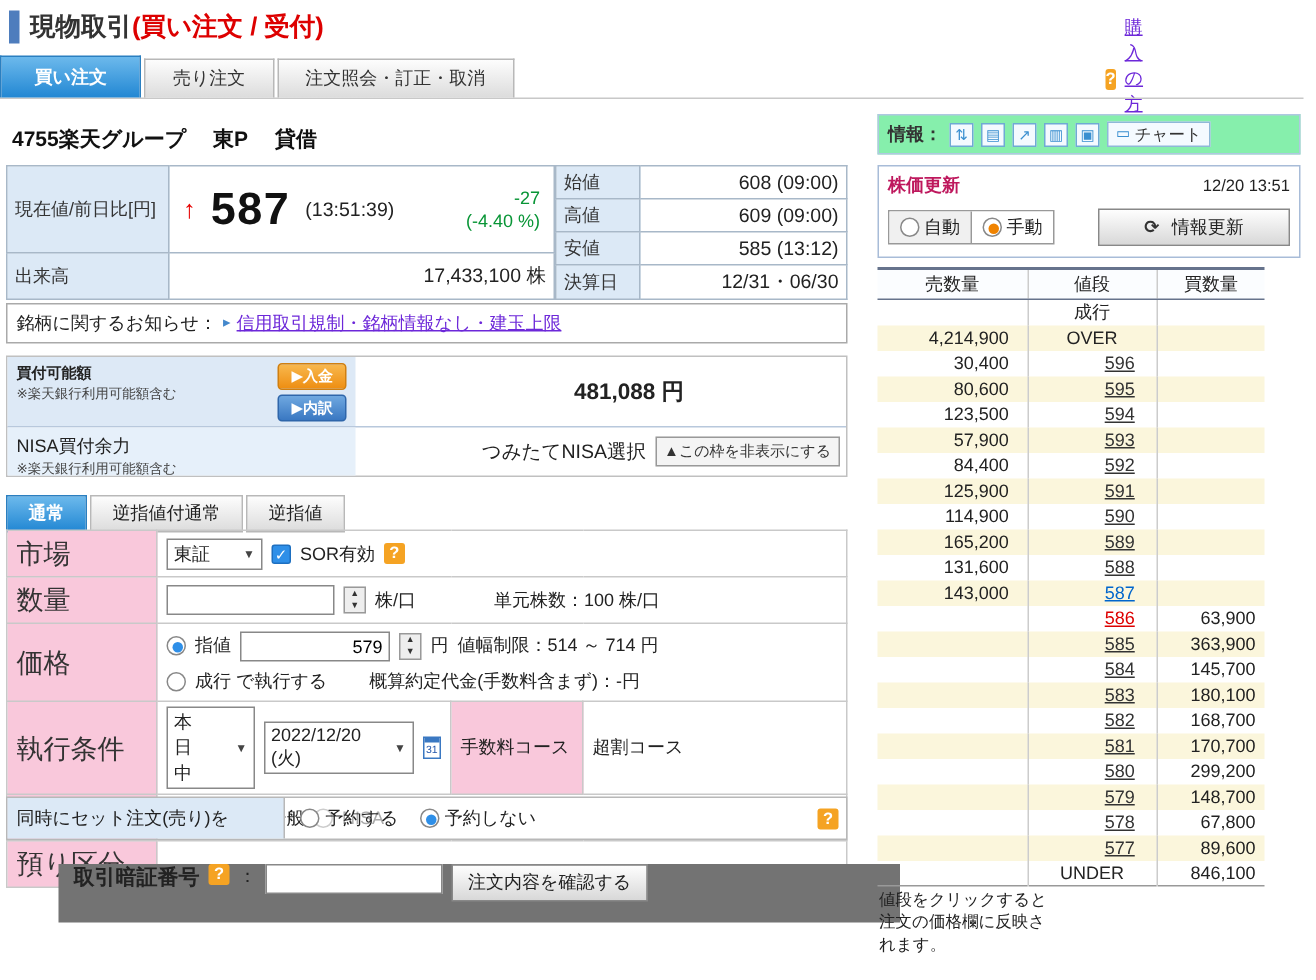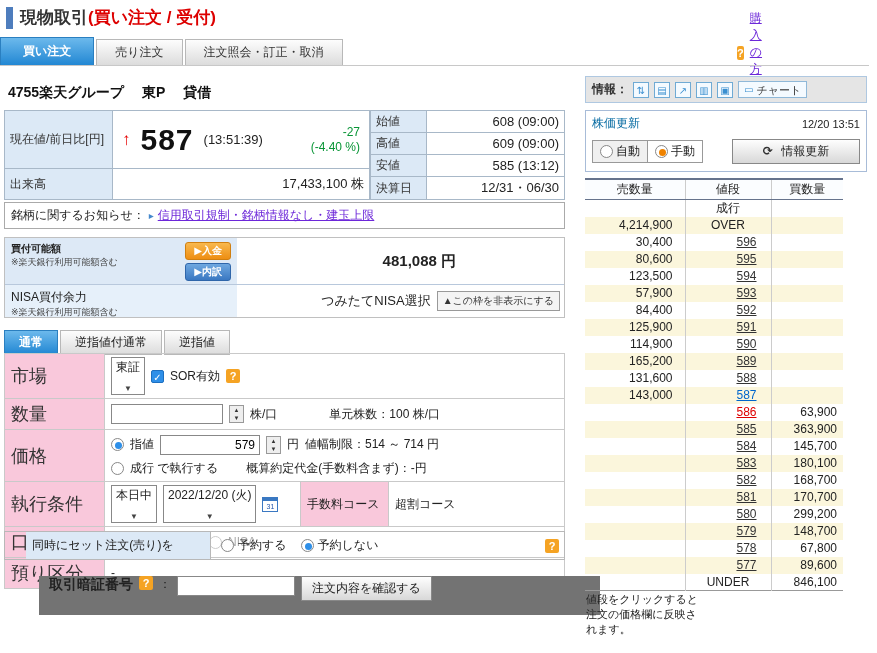--- a/index.html
+++ b/index.html
@@ -77,21 +77,21 @@
   .otab { padding:3px 14px; border:1px solid #b8b8b8; background:linear-gradient(#fdfdfd,#dcdcdc);
     margin-right:2px; cursor:pointer; }
   .otab.active { background:linear-gradient(#6cb9ec,#2287d3); color:#fff; font-weight:bold; border-color:#2a7fc0; }
 
   
   table.form { position:absolute; top:353px; left:4px; width:561px; border-collapse:collapse; }
   table.form td { border:1px solid #c9c9c9; padding:3px 6px; vertical-align:middle; }
   td.pink { background:#f9c8db; width:100px; font-size:18px; color:#333;margin-top:12px; }
   .inline { display:flex; align-items:center; gap:6px; }
   .selbox { border:1px solid #888; background:#fff; padding:1px 4px; display:inline-flex;
-    align-items:center; gap:8px; font-size:12px; cursor:pointer;flex-direction:column; }
+    align-items:center; gap:22px; font-size:12px; cursor:pointer; }
   .selbox .car { font-size:8px; color:#444; }
   .cb { display:inline-block; width:13px; height:13px; background:#2e8fe8; border:1px solid #1d6fc0;
     color:#fff; font-size:10px; line-height:13px; text-align:center; border-radius:2px; }
   .txtin { border:1px solid #888; background:#fff; height:20px; font-size:12px; padding:0 4px;
     font-family:inherit; }
   .spin { display:inline-flex; flex-direction:column; border:1px solid #999; background:#eee; width:15px; }
   .spin span { font-size:6px; line-height:8px; text-align:center; color:#333; cursor:pointer; }
   .radio { display:inline-block; width:13px; height:13px; border:1px solid #888; border-radius:50%;
     background:#fff; position:relative; vertical-align:-2px; }
   .radio.sel::after { content:""; position:absolute; left:3px; top:3px; width:7px; height:7px;
@@ -100,50 +100,50 @@
   .radio.dis { border-color:#ccc; }
   .gray { color:#aaa; }
   .price-lines { display:flex; flex-direction:column; gap:5px; }
   .cal-icon { display:inline-block; width:16px; height:15px; border:1px solid #3a78c2; background:#fff;
     font-size:7px; text-align:center; line-height:12px; color:#2255aa; cursor:pointer; }
   .cal-icon i { display:block; height:3px; background:#3a78c2; }
   td.fee-pink { background:#f9c8db; width:88px; }
 
   
   .set-order { position:absolute; top:531px; left:4px; width:561px; border:1px solid #b8b8b8;
-    display:flex; align-items:stretch;padding-left:21px; }
+    display:flex; align-items:stretch; }
   .set-lbl { width:185px; background:#dce9f6; padding:5px 6px; border-right:1px solid #b8b8b8; }
   .set-opts { flex:1; display:flex; align-items:center; gap:14px; padding:0 10px; }
   .set-help { display:flex; align-items:center; padding-right:5px; }
 
   
   .pin-band { position:absolute; top:576px; left:4px; width:561px; height:39px; background:#737373;
     display:flex; align-items:flex-start; gap:6px; padding:0 10px;margin-left:35px; }
   .pin-lbl { font-size:14px; font-weight:bold; color:#222; }
   .confirm-band { position:absolute; top:615px; left:4px; width:561px; height:28px; background:#f3bc6d;
     display:flex; align-items:center; gap:8px; padding:0 6px; }
   .cb-empty { display:inline-block; width:12px; height:12px; border:1px solid #777; background:#fff; }
   .btn { border:1px solid #888; background:linear-gradient(#fefefe,#d8d8d8); padding:3px 10px;
     font-size:12px; color:#222; cursor:pointer; font-family:inherit; }
   .btn.disabled { background:#e9ca93; border-color:#c09a55; color:#9a8455; padding:3px 34px; }
 
   
-  .info-bar { position:absolute; top:76px; left:585px; width:282px; height:27px; background:#e5e5e5;
+  .info-bar { position:absolute; top:76px; left:585px; width:282px; height:27px; background:#86efac;
     border:1px solid #afc8e1; display:flex; align-items:center; gap:5px; padding:0 6px; }
   .info-lbl { font-weight:bold; color:#333; }
   .ibox { width:16px; height:16px; border:1px solid #6faad4; background:#f4faff; color:#3a8fd0;
     font-size:10px; line-height:15px; text-align:center; cursor:pointer; }
   .chart-btn { border:1px solid #8fb8d8; background:#f4faff; color:#333; font-size:11px;
     padding:0 5px; height:17px; line-height:16px; cursor:pointer; display:flex; align-items:center; gap:3px; }
   .chart-btn .mon { color:#3a8fd0; font-size:10px; }
 
   .update-box { position:absolute; top:110px; left:585px; width:282px; height:62px;
     border:1px solid #a8bcd8; background:#fff; padding:4px 6px; }
   .upd-row1 { display:flex; justify-content:space-between; align-items:center; }
-  .upd-title { color:#0369a1; font-weight:normal; font-size:12px; }
+  .upd-title { color:#be185d; font-weight:bold; font-size:12px; }
   .upd-time { font-size:11px; color:#222; }
   .upd-row2 { display:flex; justify-content:space-between; align-items:center; margin-top:7px; }
   .toggle { display:flex; border:1px solid #999; }
   .tog-seg { display:flex; align-items:center; gap:3px; padding:2px 7px; background:#f0f0f0; font-size:12px; }
   .tog-seg + .tog-seg { border-left:1px solid #999; background:#fff; }
   .refresh-btn { width:128px; }
   .refresh-btn .ic { margin-right:5px; color:#333; font-weight:bold; }
 
   
   table.ob { position:absolute; top:178px; left:585px; width:258px; border-collapse:collapse;

